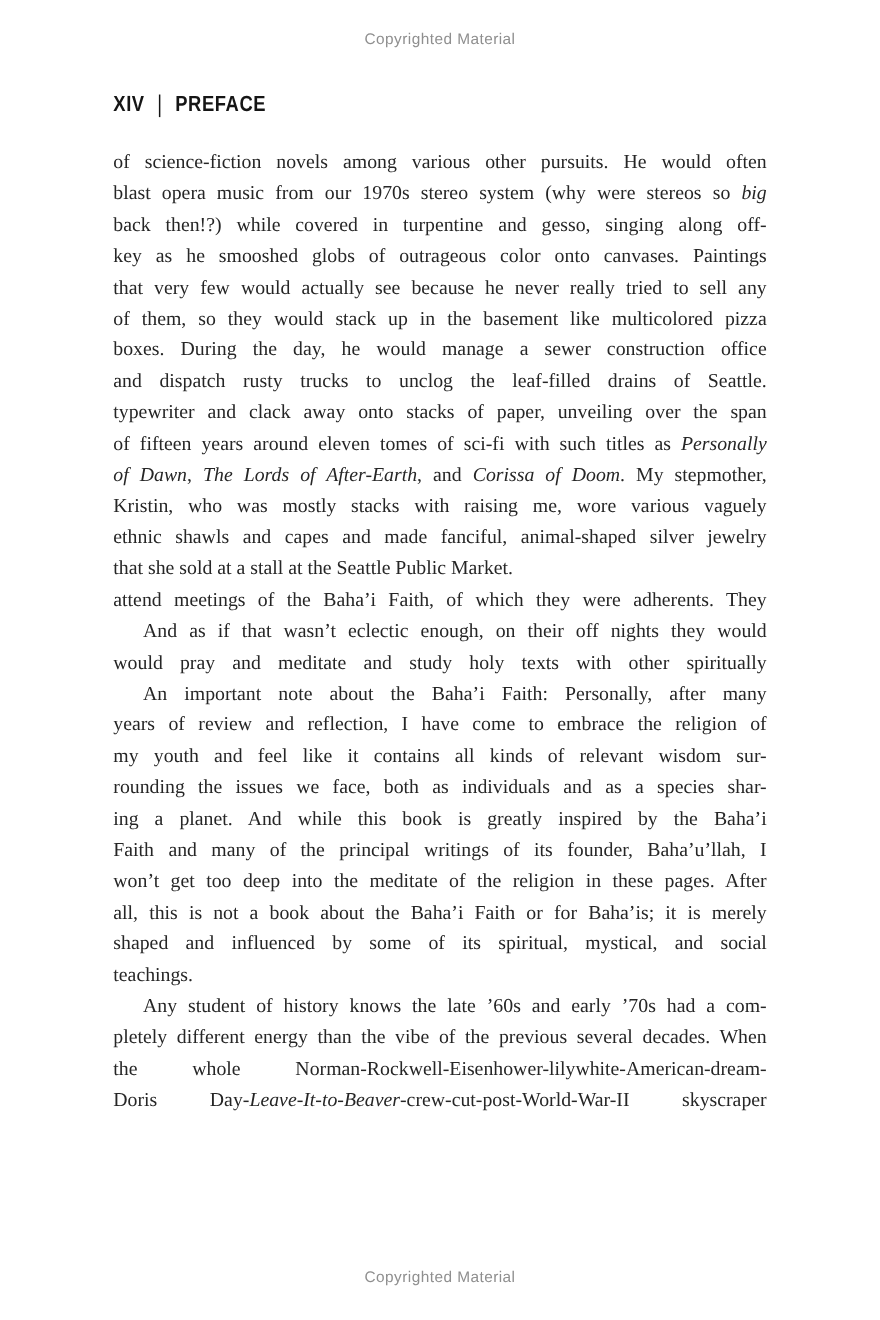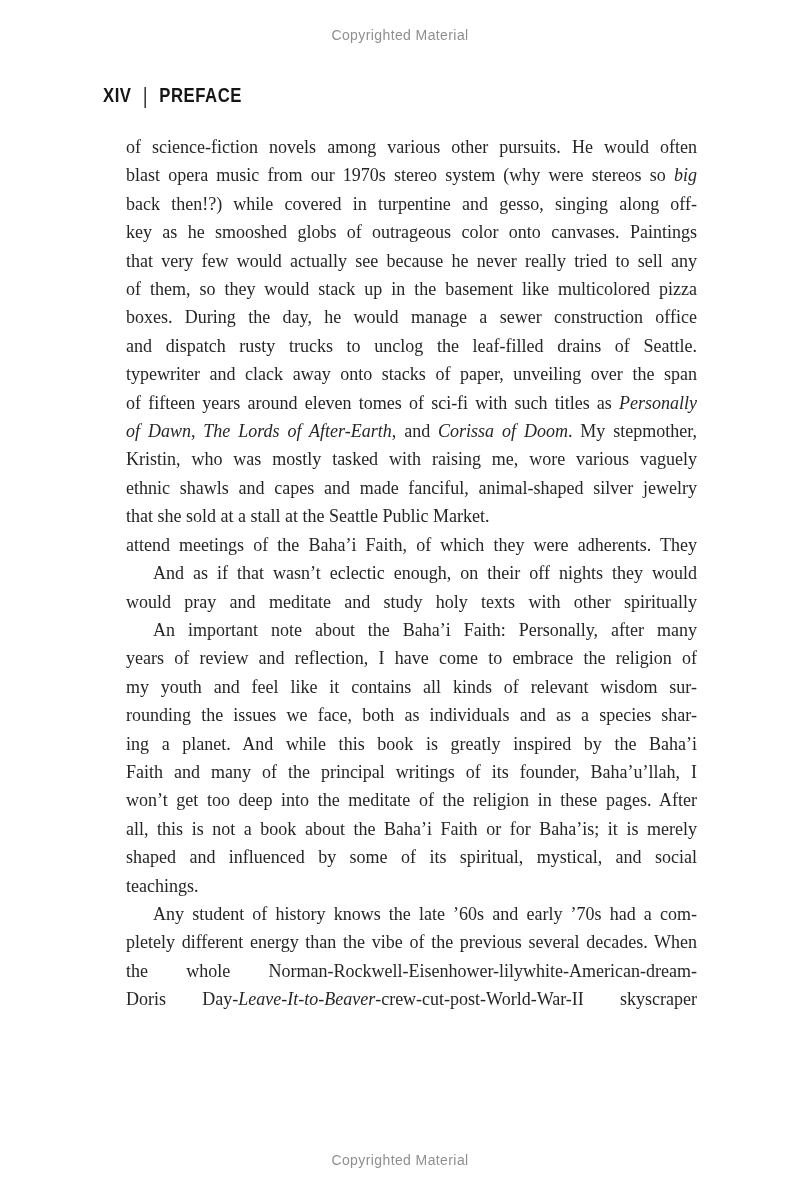--- a/index.html
+++ b/index.html
@@ -21,21 +21,21 @@
     transform:scale(0.88, 1.05); transform-origin:left center;
   }
   .running-header .sep {
     display:inline-block; margin:0 13px; font-weight:400;
     transform:scaleY(1.1); transform-origin:center;
   }
   .body-text {
     position:absolute; left:103px; top:133px; width:594px;
     font-size:18px; line-height:28.4px; color:#262626;
   }
-  .bline { text-align:justify; text-align-last:justify;margin-left:23px; }
+  .bline { text-align:justify; text-align-last:justify; }
   .bline.lastline { text-align-last:left; }
   .bline.indent { text-indent:27px; }
   .it { font-style:italic; }
 </style>
 </head>
 <body>
 
 <div class="page">
 
   <div class="notice top">Copyrighted Material</div>
@@ -50,21 +50,21 @@
         <div class="bline"><span>blast opera music from our 1970s stereo system (why were stereos so </span><span class="it">big</span></div>
         <div class="bline"><span>back then!?) while covered in turpentine and gesso, singing along off-</span></div>
         <div class="bline"><span>key as he smooshed globs of outrageous color onto canvases. Paintings</span></div>
         <div class="bline"><span>that very few would actually see because he never really tried to sell any</span></div>
         <div class="bline"><span>of them, so they would stack up in the basement like multicolored pizza</span></div>
         <div class="bline"><span>boxes. During the day, he would manage a sewer construction office</span></div>
         <div class="bline"><span>and dispatch rusty trucks to unclog the leaf-filled drains of Seattle.</span></div>
         <div class="bline"><span>typewriter and clack away onto stacks of paper, unveiling over the span</span></div>
         <div class="bline"><span>of fifteen years around eleven tomes of sci-fi with such titles as </span><span class="it">Personally</span></div>
         <div class="bline"><span class="it">of Dawn</span><span>, </span><span class="it">The Lords of After-Earth</span><span>, and </span><span class="it">Corissa of Doom</span><span>. My stepmother,</span></div>
-        <div class="bline"><span>Kristin, who was mostly tasked with raising me, wore various vaguely</span></div>
+        <div class="bline"><span>Kristin, who was mostly stacks with raising me, wore various vaguely</span></div>
         <div class="bline"><span>ethnic shawls and capes and made fanciful, animal-shaped silver jewelry</span></div>
         <div class="bline lastline"><span>that she sold at a stall at the Seattle Public Market.</span></div>
       </div>
       <div>
         <div class="bline"><span>attend meetings of the Baha’i Faith, of which they were adherents. They</span></div>
         <div class="bline indent"><span>And as if that wasn’t eclectic enough, on their off nights they would</span></div>
         <div class="bline"><span>would pray and meditate and study holy texts with other spiritually</span></div>
       </div>
       <div>
         <div class="bline indent"><span>An important note about the Baha’i Faith: Personally, after many</span></div>

